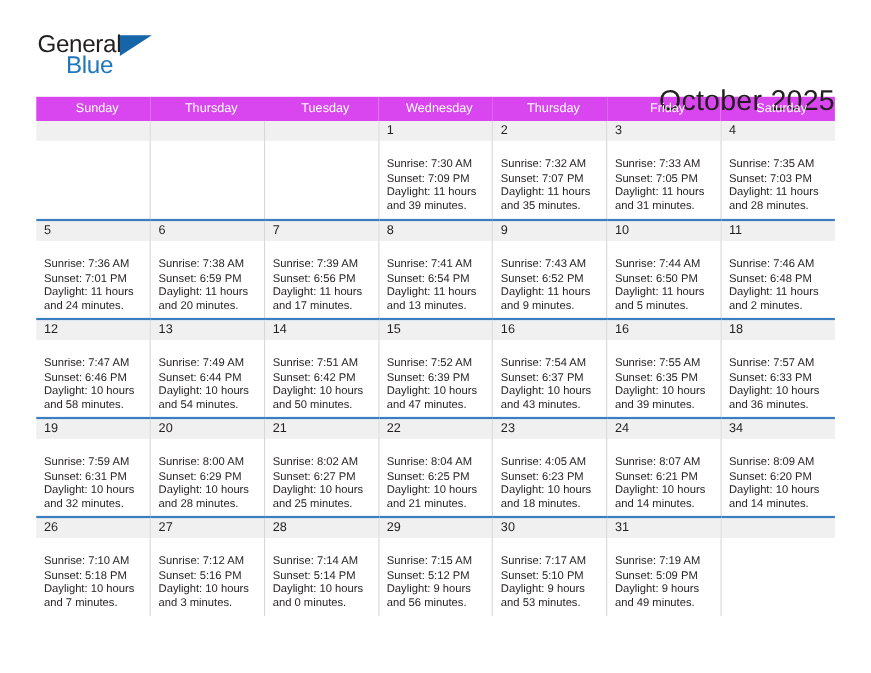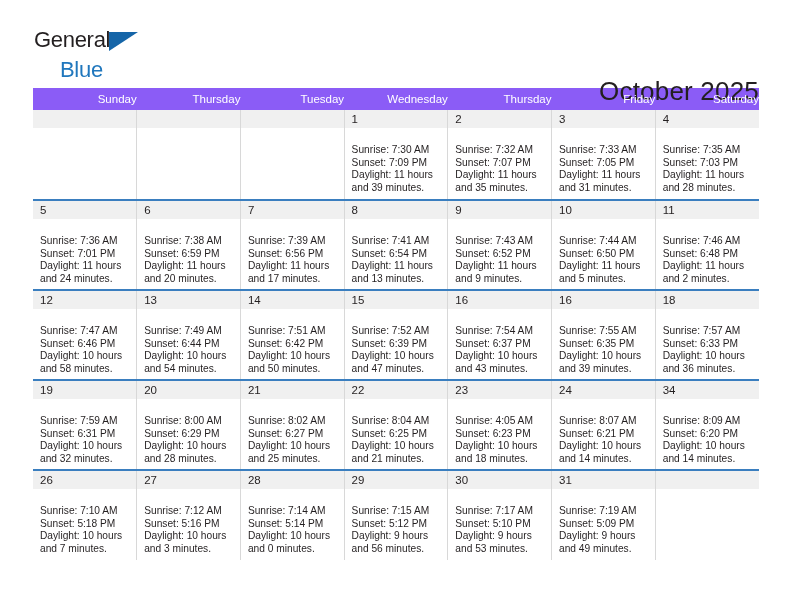--- a/index.html
+++ b/index.html
@@ -42,21 +42,21 @@
     left: 1px;
     top: 0px;
     font-size: 22px;
     letter-spacing: -0.3px;
     color: #231f20;
     font-family: "Liberation Sans", sans-serif;
   }
   .logo-blue {
     position: absolute;
     left: 27px;
-    top: 30px;
+    top: 19px;
     font-size: 22px;
     letter-spacing: -0.3px;
     color: #2077bd;
     font-family: "Liberation Sans", sans-serif;
   }
   .logo-triangle {
     position: absolute;
     left: 76px;
     top: 5px;
     width: 0;
@@ -85,25 +85,25 @@
   }
 
   
   .calendar {
     margin-top: 16px;
     width: 726px;
     border-collapse: collapse;
     table-layout: fixed;
   }
   .calendar th {
-    background: #8b5cf6;
+    background: #d946ef;
     color: #ffffff;
     font-weight: normal;
     font-size: 11.5px;
-    text-align: right;
+    text-align: center;
     padding: 5px 0 5px 7px;
     height: 20px;
     box-sizing: border-box;
     border: none;
     margin-left: 48px;
   }
   .calendar td {
     vertical-align: top;
     width: 103.7px;
     height: 90px;

